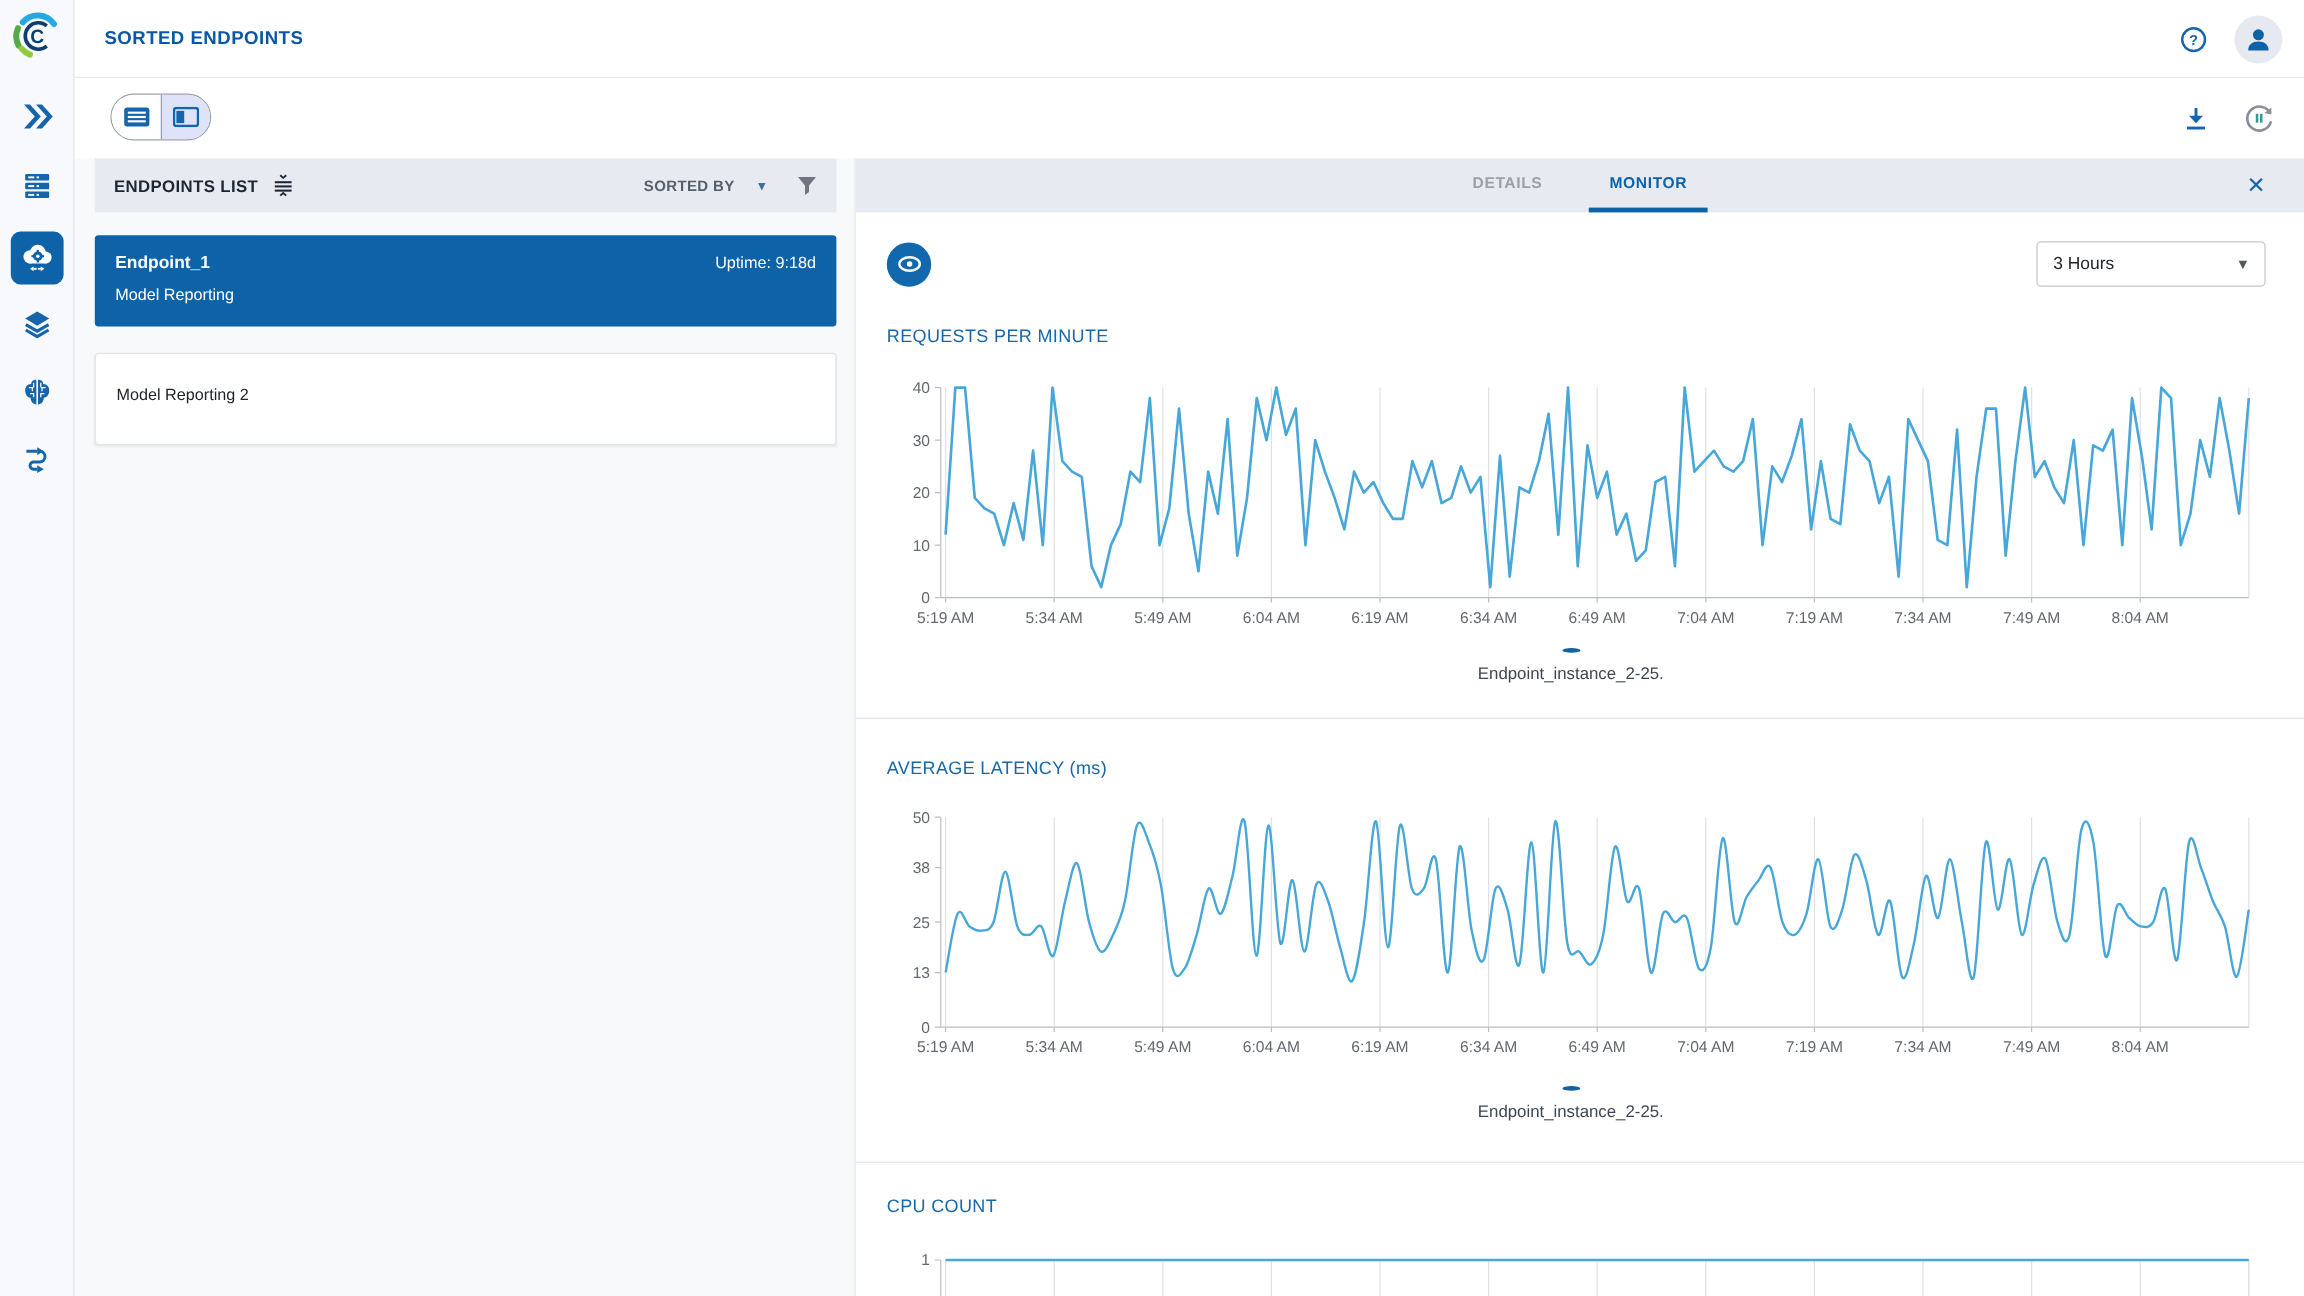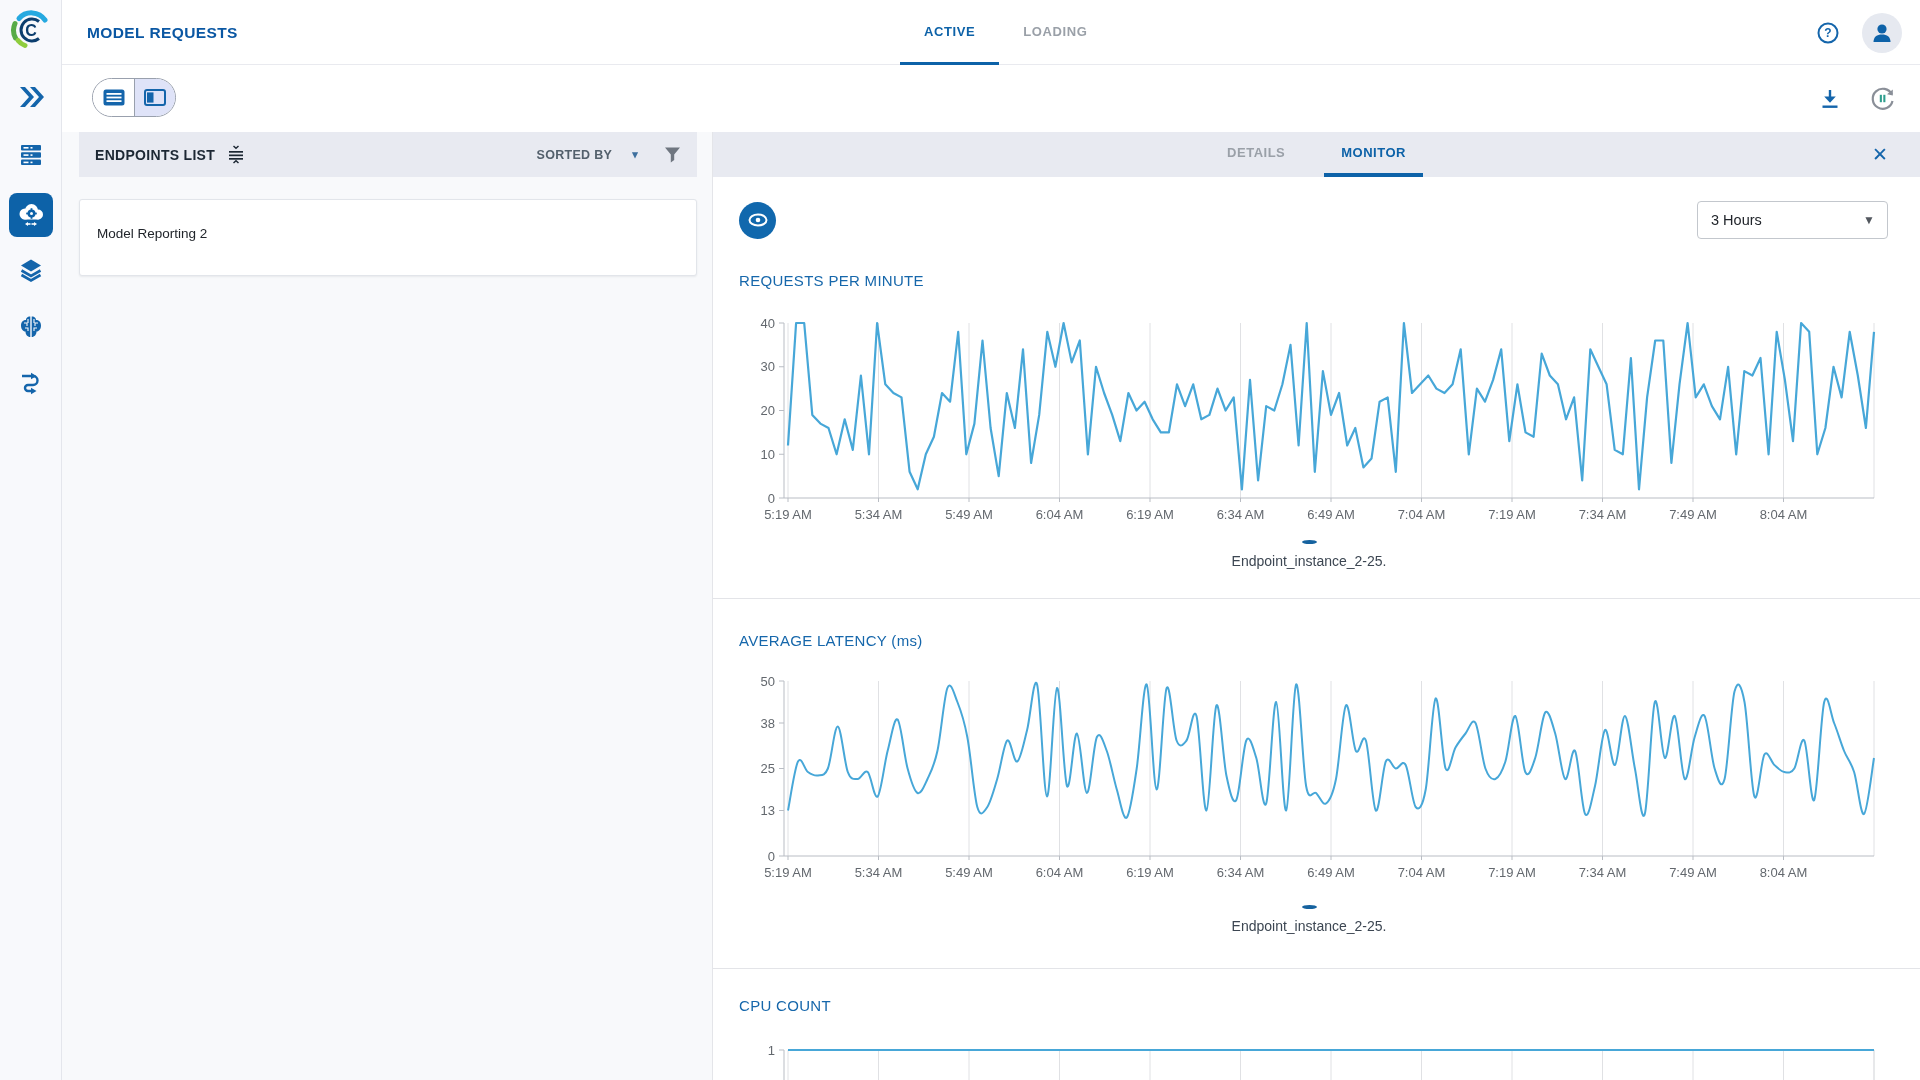--- a/index.html
+++ b/index.html
@@ -175,26 +175,22 @@
   <div class="rail-item" style="top:361px">
     <svg width="24" height="26" viewBox="0 0 24 26">
       <path d="M3 6 H12 M14 6 A4.5 4.5 0 0 1 14 15 H9 A3 3 0 0 0 9 21 H12" fill="none" stroke="#1465ab" stroke-width="2.4"></path>
       <path d="M12 2.8 L17.5 6 L12 9.2 Z" fill="#1465ab"></path>
       <path d="M12 17.8 L17.5 21 L12 24.2 Z" fill="#1465ab"></path>
     </svg>
   </div>
 </div>
 
 <div class="topbar">
-  <span class="app-title">MODEL REQUESTS</span>
-
-  <div class="top-tabs">
-    <div class="top-tab active">ACTIVE</div>
-    <div class="top-tab">LOADING</div>
-  </div>
+  <span class="app-title">SORTED ENDPOINTS</span>
+
 
   <div class="topbar-right">
     <div class="icon-btn">
       <svg width="24" height="24" viewBox="0 0 24 24">
         <circle cx="12" cy="12" r="9.5" fill="none" stroke="#1465ab" stroke-width="2"></circle>
         <text x="12" y="16.4" font-size="12" font-weight="bold" fill="#1465ab" text-anchor="middle" font-family="Liberation Sans, sans-serif">?</text>
       </svg>
     </div>
     <div class="avatar-circle">
       <svg width="24" height="24" viewBox="0 0 24 24">
@@ -261,20 +257,27 @@
         <span>SORTED BY</span>
         <span class="caret">▾</span>
       </span>
       <span class="lh-filter">
         <svg width="17" height="16" viewBox="0 0 17 16">
           <path d="M1 0.5 L16 0.5 L10.2 7.5 L10.2 13 L6.8 15.5 L6.8 7.5 Z" fill="#6f7680"></path>
         </svg>
       </span>
     </div>
 
+    <div class="card selected">
+      <div class="card-row1">
+        <span class="card-name">Endpoint_1</span>
+        <span class="card-uptime">Uptime: 9:18d</span>
+      </div>
+      <div class="card-desc">Model Reporting</div>
+    </div>
 
     <div class="card normal">
       <div class="card-desc">Model Reporting 2</div>
     </div>
   </div>
 
   <div class="right-panel">
     <div class="panel-tabs">
       <div class="panel-tab">DETAILS</div>
       <div class="panel-tab active">MONITOR</div>

